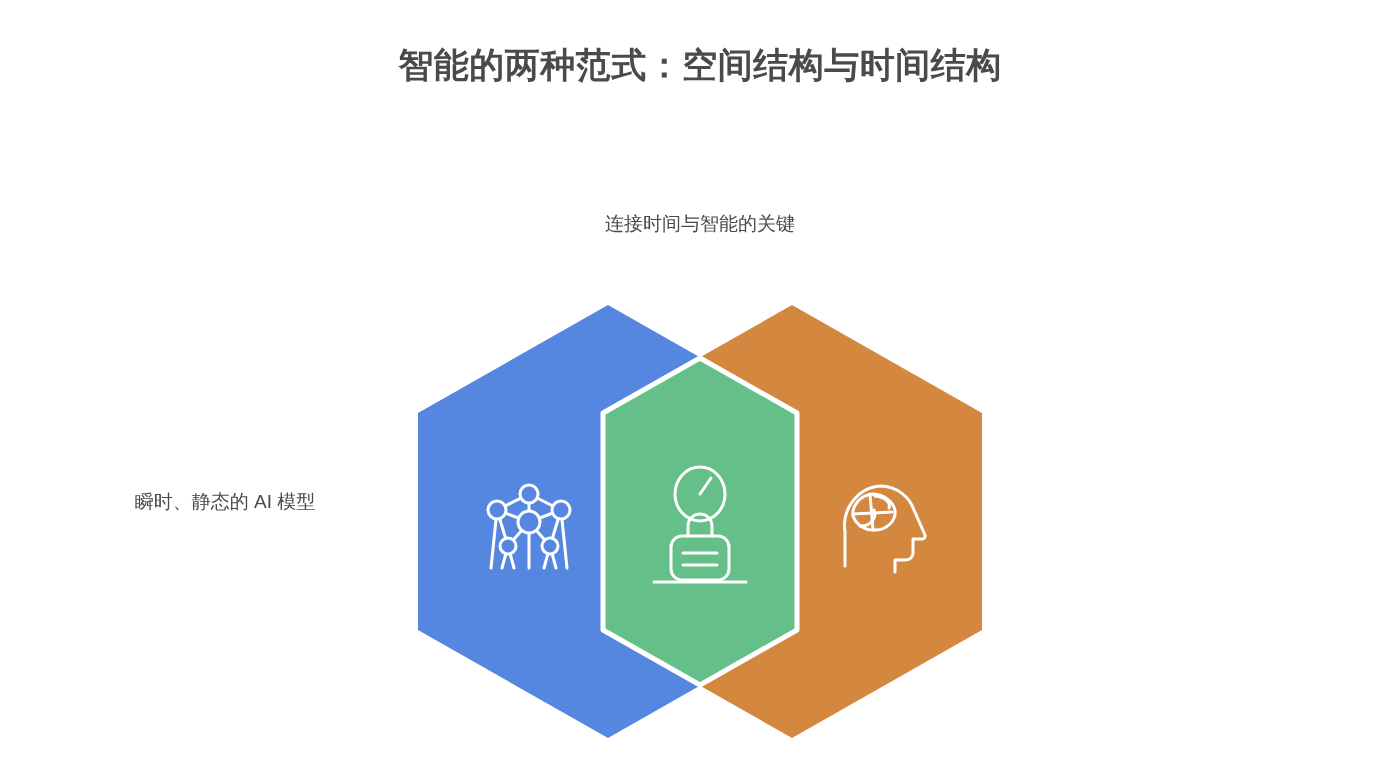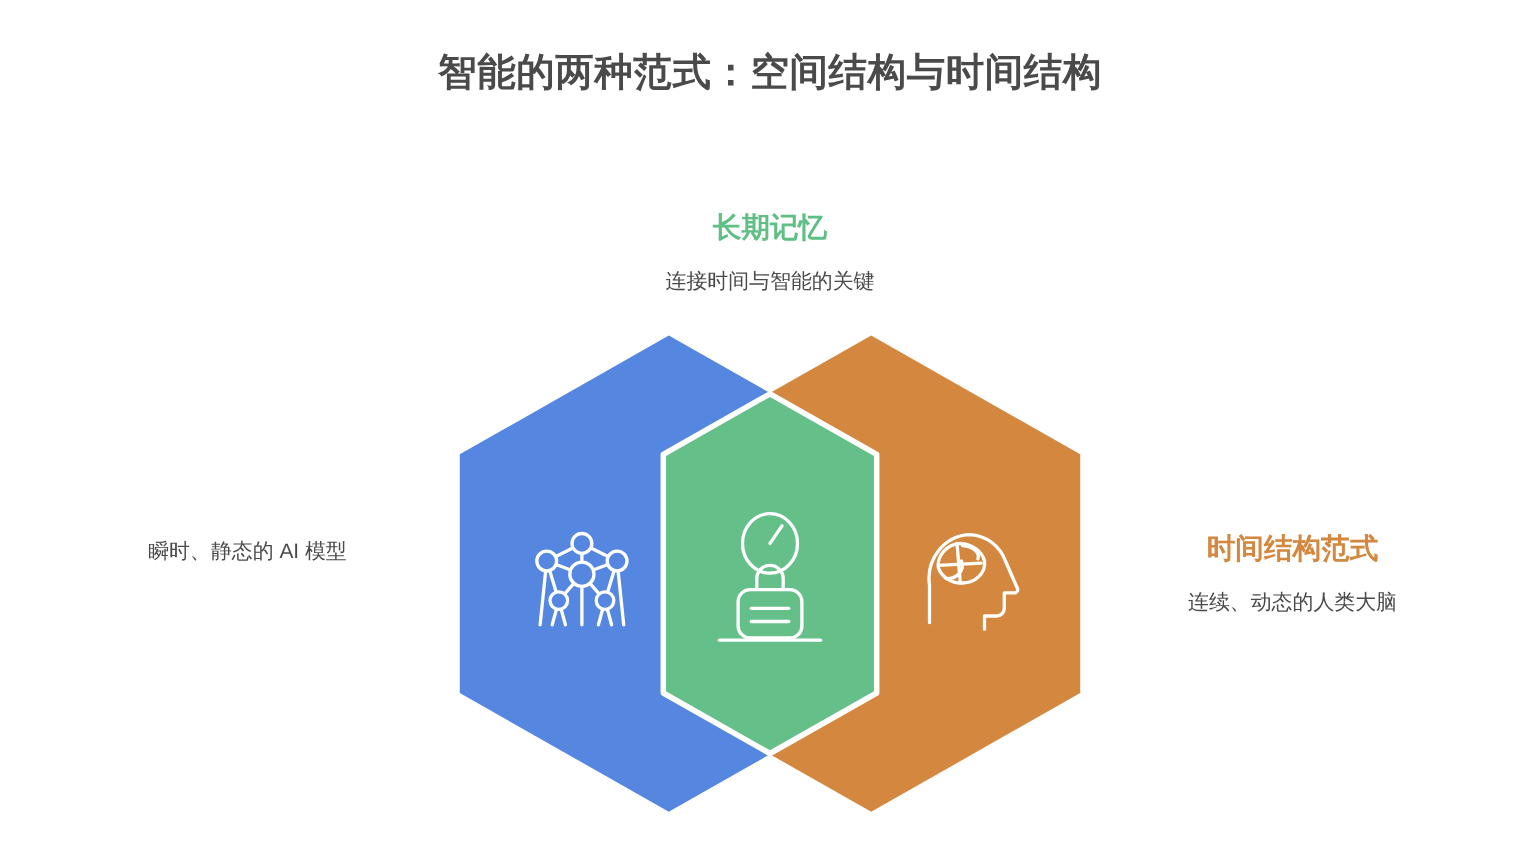--- a/index.html
+++ b/index.html
@@ -187,27 +187,22 @@
                  a 22 20 0 0 1 -22 -14 z" class="icon-stroke"></path>
 
         <line x1="-17" y1="-8" x2="22" y2="-10" class="icon-stroke"></line>
         <line x1="0" y1="-28" x2="3" y2="8" class="icon-stroke"></line>
         <path d="M 5 -26 a 16 10 0 0 1 14 12" class="icon-stroke"></path>
         <path d="M -10 4 a 14 12 0 0 0 14 -16" class="icon-stroke"></path>
       </g>
     </svg>
 
     <div class="label-group group-center">
-      <div class="label-heading">长期记忆</div>
       <div class="label-sub">连接时间与智能的关键</div>
     </div>
 
     <div class="label-group group-left">
       <div class="label-sub">瞬时、静态的 AI 模型</div>
     </div>
 
-    <div class="label-group group-right">
-      <div class="label-heading">时间结构范式</div>
-      <div class="label-sub">连续、动态的人类大脑</div>
-    </div>
 
   </div>
 </div>
 
 </body></html>

